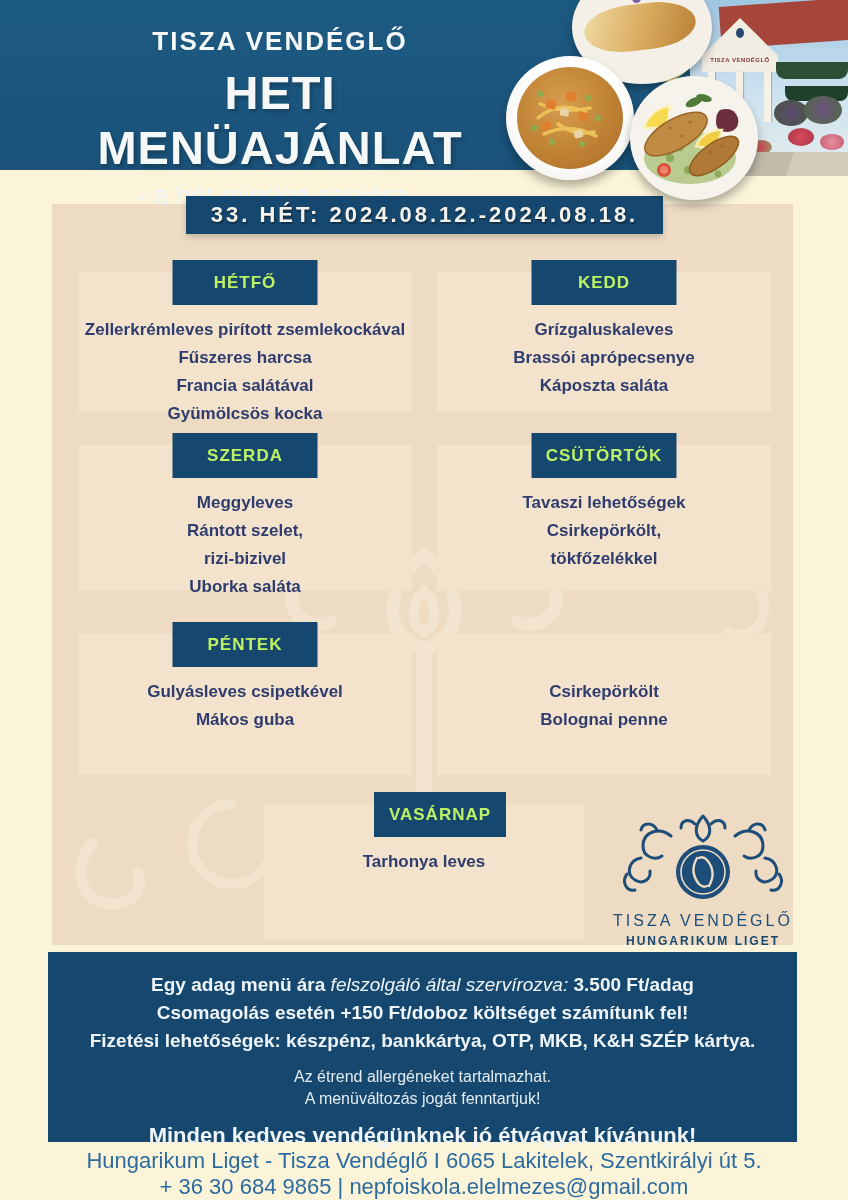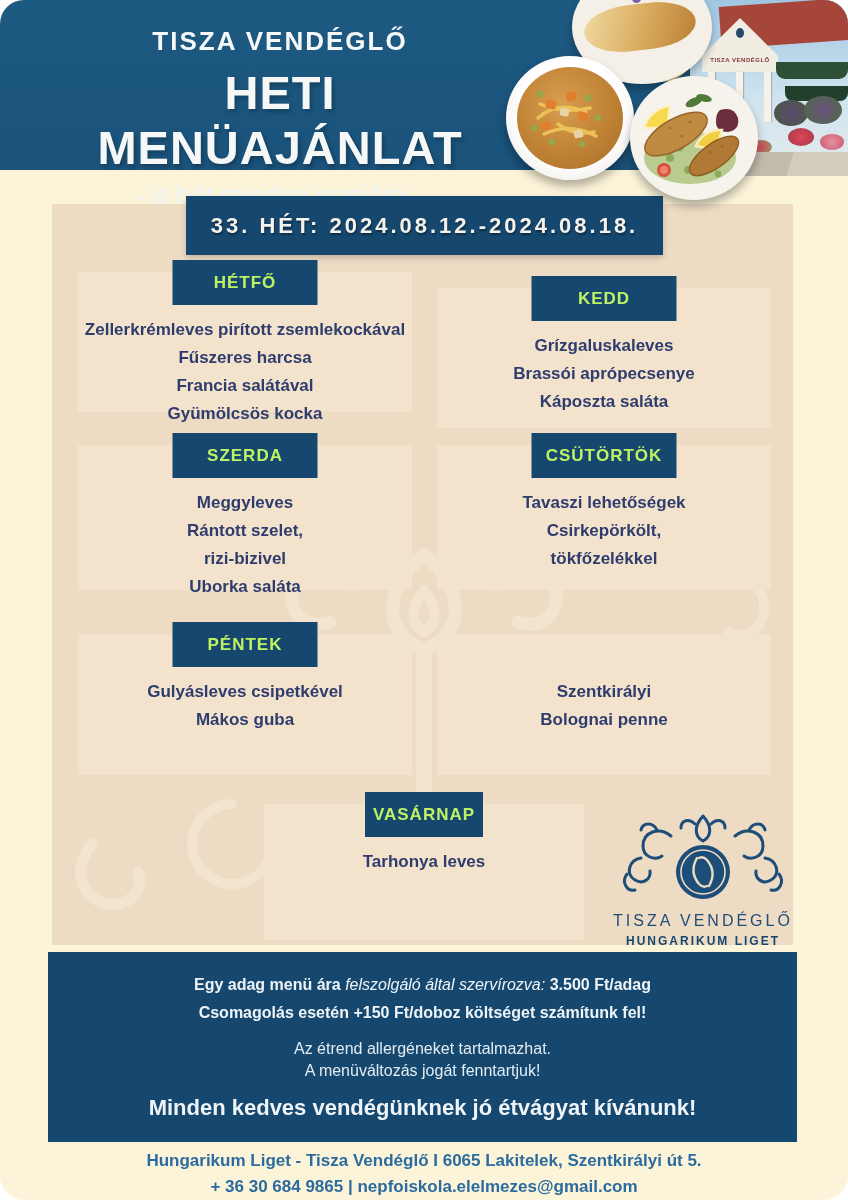--- a/index.html
+++ b/index.html
@@ -1,17 +1,17 @@
 <!DOCTYPE html>
 <html><head>
 <meta charset="utf-8">
 <style>
   html,body{margin:0;padding:0;}
   body{width:848px;height:1200px;font-family:"Liberation Sans",sans-serif;}
-  .page{position:relative;width:848px;height:1200px;background:#fcf4d9;overflow:hidden;border-radius:24px;}
+  .page{position:relative;width:848px;height:1200px;background:#fcf4d9;overflow:hidden;}
 
   
   .header-band{position:absolute;left:0;top:0;width:848px;height:170px;
     background:linear-gradient(180deg,#1d5a82,#1a527a);}
   .header-titles{position:absolute;left:55px;top:26px;width:450px;text-align:center;color:#f5f8f7;}
   .ht-restaurant{font-size:26px;font-weight:700;letter-spacing:2px;}
   .ht-title{font-size:47px;font-weight:800;letter-spacing:1px;margin-top:8px;
     text-shadow:2px 3px 4px rgba(0,0,0,.25);}
   .ht-subtitle{font-size:27px;font-weight:300;margin-top:6px;color:#eef3f5;}
 
@@ -45,59 +45,59 @@
     background:radial-gradient(circle at 50% 45%,#ffffff 55%,#e6e3da);box-shadow:0 6px 10px rgba(0,0,0,.3);}
   .soup{position:absolute;left:11px;top:11px;width:106px;height:102px;border-radius:50%;
     background:radial-gradient(circle at 42% 36%,#d89d4e,#bd8033 60%,#a76b26);}
   .fish-plate{position:absolute;left:630px;top:76px;width:128px;height:124px;border-radius:50%;
     background:#f5f3ec;box-shadow:0 6px 10px rgba(0,0,0,.3);}
 
   
   .menu-panel{position:absolute;left:52px;top:204px;width:741px;height:741px;background:#eedbc3;z-index:2;}
   .watermark{position:absolute;inset:0;opacity:.55;pointer-events:none;}
 
-  .week-banner{position:absolute;left:134px;top:-8px;width:477px;height:59px;background:#16486f;
+  .week-banner{position:absolute;left:134px;top:-8px;width:477px;height:38px;background:#16486f;
     box-shadow:0 3px 6px rgba(0,0,0,.18);display:flex;align-items:center;justify-content:center;}
   .week-banner span{color:#f4f2ea;font-weight:700;font-size:22px;letter-spacing:3px;
     text-shadow:1px 2px 2px rgba(0,0,0,.4);white-space:nowrap;}
 
   .day-card{position:absolute;background:#f4e3cc;}
   .day-box{position:absolute;top:-12px;left:50%;transform:translateX(-50%);width:145px;height:45px;
     background:#16486f;display:flex;align-items:center;justify-content:center;}
   .day-box span{color:#bef264;font-weight:700;font-size:17px;letter-spacing:1px;}
   .day-items{padding-top:44px;text-align:center;color:#2f3c6e;font-size:17px;font-weight:600;line-height:28px;}
 
   .card-mon{left:26px;top:68px;width:334px;height:140px;}
-  .card-tue{left:385px;top:84px;width:334px;height:140px;}
+  .card-tue{left:385px;top:68px;width:334px;height:140px;}
   .card-wed{left:26px;top:241px;width:334px;height:145px;}
   .card-thu{left:385px;top:241px;width:334px;height:145px;}
   .card-fri{left:26px;top:430px;width:334px;height:141px;}
   .card-sat{left:385px;top:430px;width:334px;height:141px;}
   .card-sun{left:212px;top:600px;width:320px;height:136px;}
-  .card-sun .day-box{width:118px;}
+  .card-sun .day-box{width:132px;margin-left:16px;}
 
   .logo-block{position:absolute;left:556px;top:606px;width:190px;text-align:center;}
   .logo-name{font-size:16px;letter-spacing:3px;color:#1d4e79;margin-top:2px;white-space:nowrap;}
   .logo-sub{font-size:12px;font-weight:700;letter-spacing:2px;color:#16486f;margin-top:4px;white-space:nowrap;}
 
   
   .pricing{position:absolute;left:48px;top:952px;width:749px;height:190px;background:#16486f;
     text-align:center;color:#eef4f8;z-index:2;}
-  .pricing .l{font-size:16px;line-height:28px;font-weight:600;white-space:pre-wrap;}
+  .pricing .l{font-size:19px;line-height:28px;font-weight:600;white-space:pre-wrap;}
   .pricing .l3{font-weight:700;}
   .pricing .pad{padding-top:19px;}
   .pricing .it{font-style:italic;font-weight:500;}
   .pricing .b{font-weight:800;}
   .pricing .note{font-size:16px;line-height:22px;font-weight:400;color:#e3ecf2;}
   .pricing .note-first{margin-top:11px;}
   .pricing .closing{font-size:22px;font-weight:700;margin-top:13px;}
 
   
   .footer{position:absolute;left:0;top:1148px;width:848px;text-align:center;color:#2b6b9f;
-    font-size:17px;font-weight:700;line-height:26px;z-index:2;}
+    font-size:22px;font-weight:400;line-height:26px;z-index:2;}
 </style>
 </head>
 <body>
 
 <div class="page">
 
   <div class="header-band">
     <div class="header-titles">
       <div class="ht-restaurant">TISZA VENDÉGLŐ</div>
       <div class="ht-title">HETI MENÜAJÁNLAT</div>
@@ -267,21 +267,21 @@
         <span>PÉNTEK</span>
       </div>
       <div class="day-items">
         <div>Gulyásleves csipetkével</div>
         <div>Mákos guba</div>
       </div>
     </div>
 
     <div class="day-card card-sat">
       <div class="day-items">
-        <div>Szentkirályi</div>
+        <div>Csirkepörkölt</div>
         <div>Bolognai penne</div>
       </div>
     </div>
 
     <div class="day-card card-sun">
       <div class="day-box">
         <span>VASÁRNAP</span>
       </div>
       <div class="day-items">
         <div>Tarhonya leves</div>
@@ -311,20 +311,21 @@
         </g>
       </svg>
       <div class="logo-name">TISZA VENDÉGLŐ</div>
       <div class="logo-sub">HUNGARIKUM LIGET</div>
     </div>
   </div>
 
   <div class="pricing">
     <div class="l pad"><span>Egy adag menü ára </span><span class="it">felszolgáló által szervírozva:</span><span class="b"> 3.500 Ft/adag</span></div>
     <div class="l"><span class="b">Csomagolás</span><span> esetén </span><span class="b">+150 Ft/doboz</span><span> költséget számítunk fel!</span></div>
+    <div class="l l3">Fizetési lehetőségek: készpénz, bankkártya, OTP, MKB, K&amp;H SZÉP kártya.</div>
     <div class="note note-first">Az étrend allergéneket tartalmazhat.</div>
     <div class="note">A menüváltozás jogát fenntartjuk!</div>
     <div class="closing">Minden kedves vendégünknek jó étvágyat kívánunk!</div>
   </div>
 
   <div class="footer">
     <div>Hungarikum Liget - Tisza Vendéglő I 6065 Lakitelek, Szentkirályi út 5.</div>
     <div>+ 36 30 684 9865 | nepfoiskola.elelmezes@gmail.com</div>
   </div>
 

